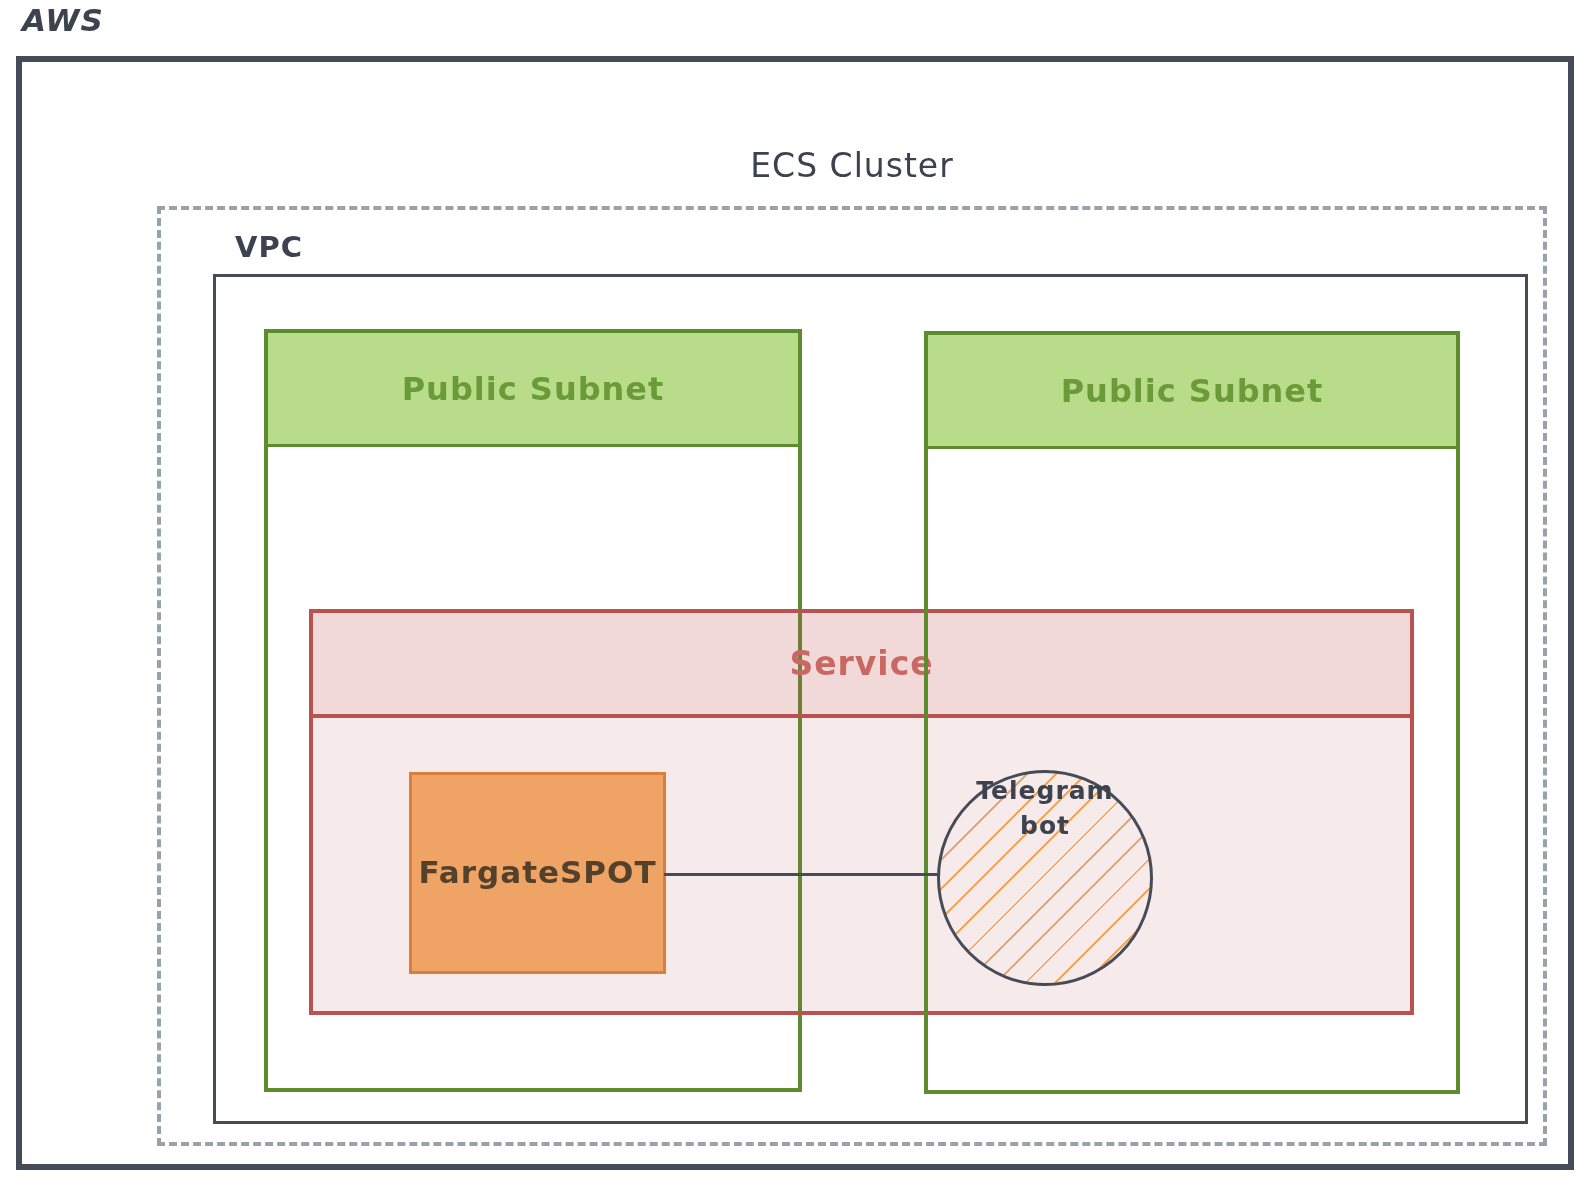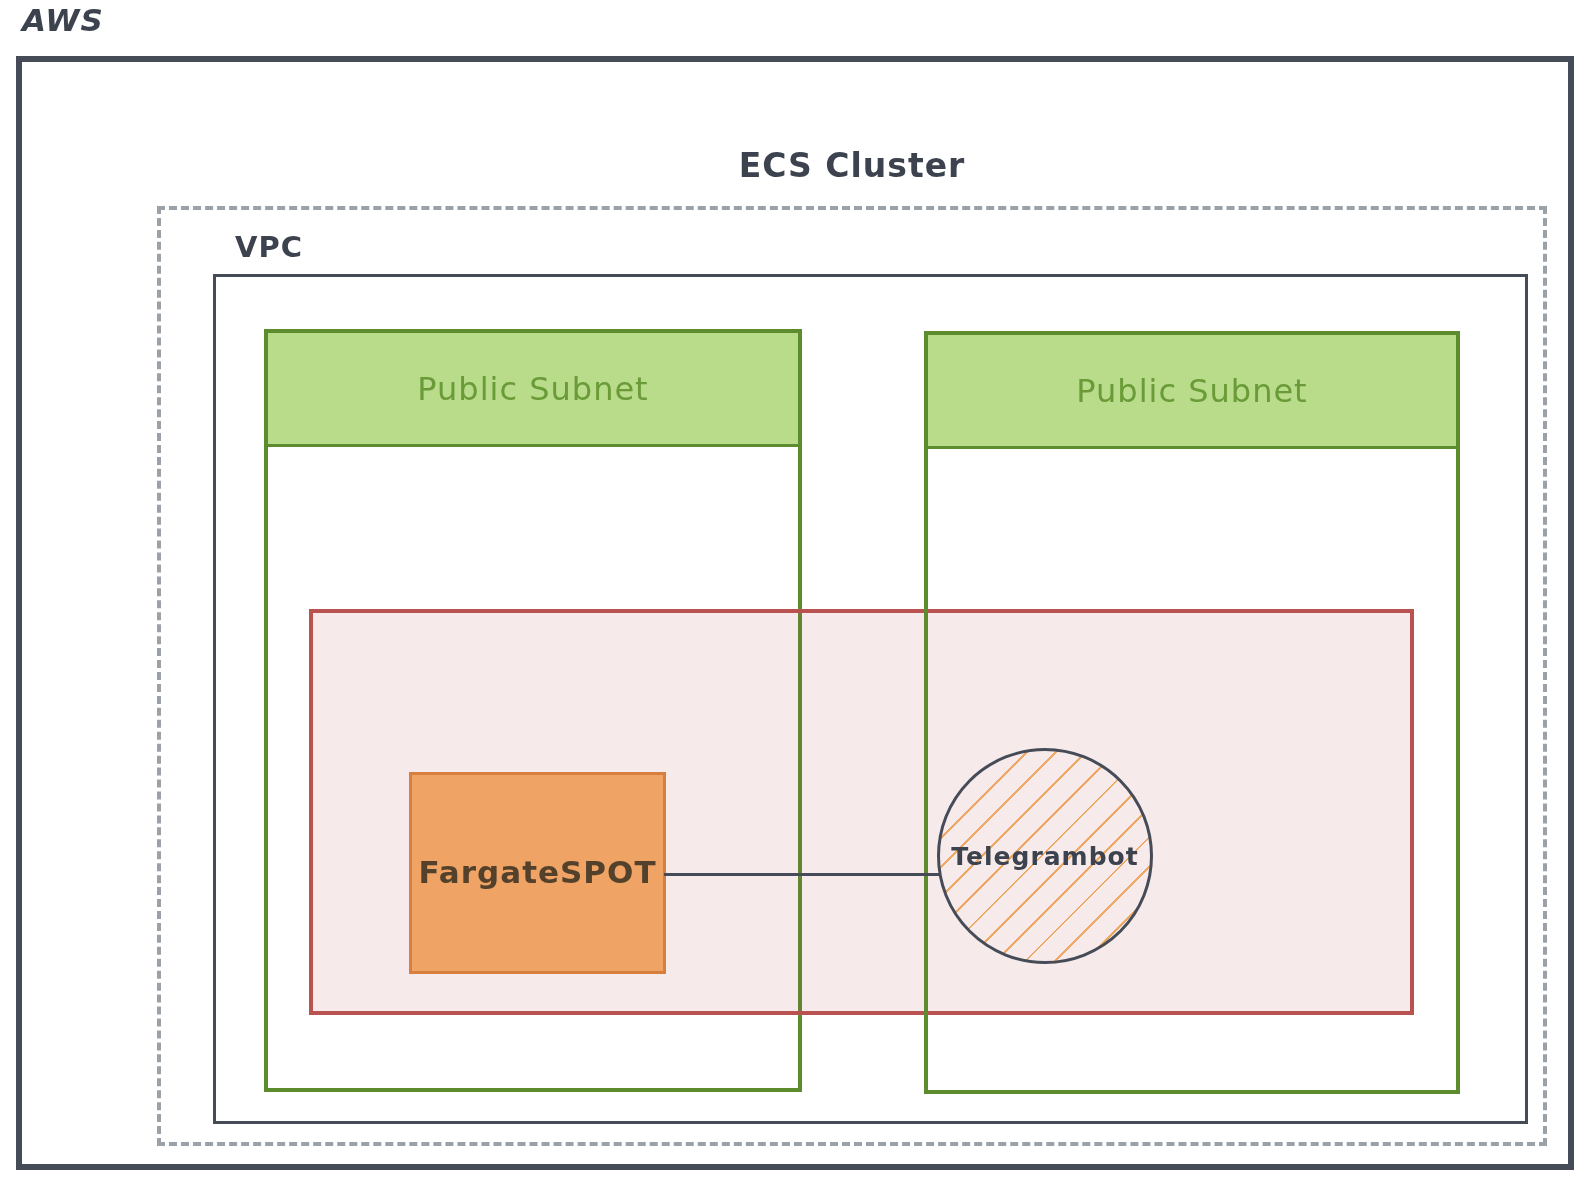--- a/index.html
+++ b/index.html
@@ -26,36 +26,36 @@
   }
   .abs{position:absolute;}
 
   
   .aws-label{left:22px;top:2px;font-size:31px;font-weight:bold;font-style:italic;
     color:var(--label-dark);letter-spacing:1px;}
   .aws-box{left:16px;top:56px;width:1558px;height:1114px;border:6px solid var(--outline-dark);}
 
   
   .ecs-label{left:157px;top:146px;width:1390px;text-align:center;font-size:33px;
-    font-weight:700;color:var(--label-dark);letter-spacing:1px;}
+    font-weight:400;color:var(--label-dark);letter-spacing:1px;}
   .ecs-box{left:157px;top:206px;width:1390px;height:940px;border:4px dashed var(--dashed-gray);}
 
   
   .vpc-label{left:216px;top:230px;font-size:29px;font-weight:bold;color:var(--label-dark);
     letter-spacing:1px;margin-left:19px;}
   .vpc-box{left:213px;top:274px;width:1315px;height:850px;border:3px solid var(--outline-dark);}
 
   
   .subnet{border:4px solid var(--subnet-border-green);background:transparent;}
   .subnet-left{left:264px;top:329px;width:538px;height:763px;}
   .subnet-right{left:924px;top:331px;width:536px;height:763px;}
   .subnet-header{width:100%;height:114px;background:var(--subnet-fill-green);
     border-bottom:3px solid var(--subnet-border-green);
     display:flex;align-items:center;justify-content:center;}
-  .subnet-label{font-size:32px;font-weight:400;color:var(--subnet-text-green);
+  .subnet-label{font-size:32px;font-weight:700;color:var(--subnet-text-green);
     letter-spacing:1px;}
 
   
   .service-box{left:309px;top:609px;width:1105px;height:406px;
     border:4px solid var(--service-border-red);display:flex;flex-direction:column;}
   .service-header{width:100%;height:105px;background:var(--service-fill-header);
     border-bottom:4px solid var(--service-border-red);
     display:flex;align-items:center;justify-content:center;}
   .service-label{font-size:33px;font-weight:600;color:var(--service-text-red);
     letter-spacing:1px;}
@@ -66,26 +66,26 @@
     background:var(--fargate-fill-orange);border:3px solid var(--fargate-border-orange);
     display:flex;align-items:center;justify-content:center;}
   .fargate-line{font-size:31px;font-weight:700;color:var(--fargate-text-brown);
     line-height:1.35;letter-spacing:1px;}
 
   
   .connector{left:664px;top:873px;width:276px;height:0;
     border-top:3.5px solid var(--outline-dark);}
 
   
-  .telegram{left:937px;top:748px;width:216px;height:216px;border-radius:50%;
+  .telegram{left:937px;top:770px;width:216px;height:216px;border-radius:50%;
     border:3.5px solid var(--outline-dark);
     background:repeating-linear-gradient(135deg,
       transparent 0px, transparent 19px,
       var(--hatch-orange) 19px, var(--hatch-orange) 21px);
-    display:flex;flex-direction:row;align-items:center;justify-content:center;}
+    display:flex;flex-direction:column;align-items:center;justify-content:flex-start;}
   .telegram-line{font-size:25px;font-weight:600;color:var(--label-dark);
     line-height:1.4;letter-spacing:1px;}
 </style>
 </head>
 <body>
 
 <div id="canvas">
 
   <div class="abs aws-label">AWS</div>
   <div class="abs aws-box"></div>
@@ -96,20 +96,23 @@
   <div class="abs vpc-label">VPC</div>
   <div class="abs vpc-box"></div>
 
   <div class="abs subnet subnet-left">
     <div class="subnet-header">
       <span class="subnet-label">Public Subnet</span>
     </div>
   </div>
 
   <div class="abs service-box">
+    <div class="service-header">
+      <span class="service-label">Service</span>
+    </div>
     <div class="service-body"></div>
   </div>
 
   <div class="abs subnet subnet-right">
     <div class="subnet-header">
       <span class="subnet-label">Public Subnet</span>
     </div>
   </div>
 
   <div class="abs fargate">

